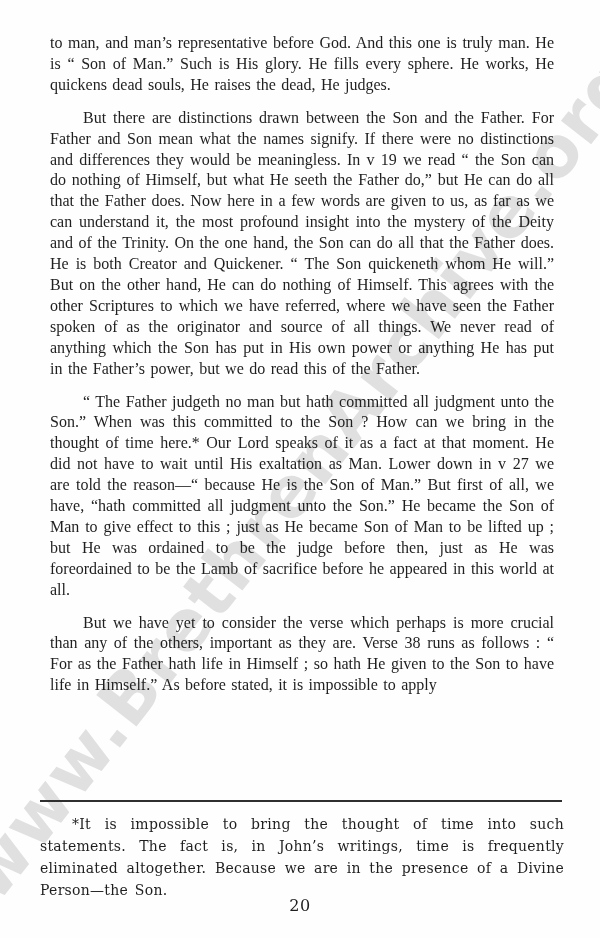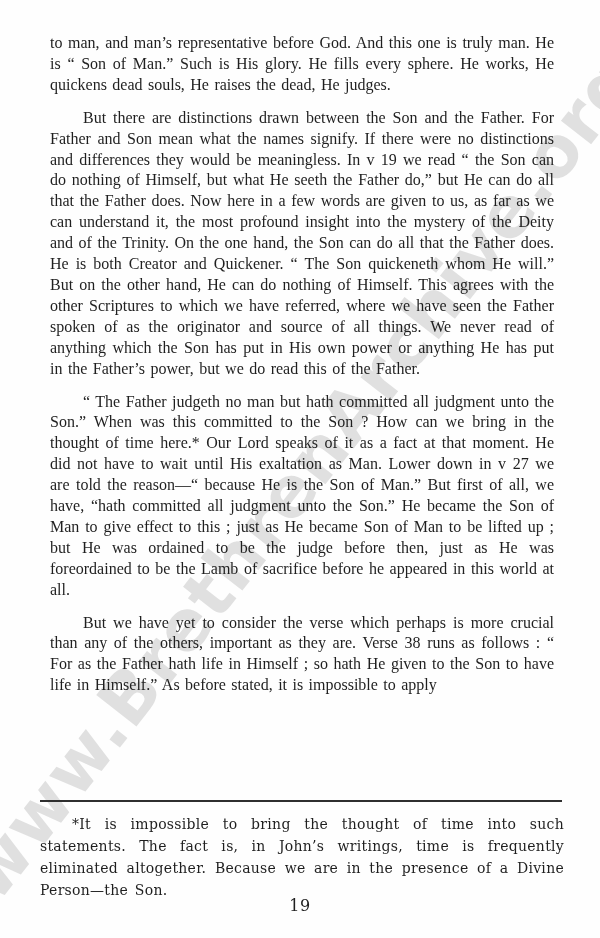--- a/index.html
+++ b/index.html
@@ -89,15 +89,15 @@
     <p>to man, and man’s representative before God. And this one is truly man. He is “ Son of Man.” Such is His glory. He fills every sphere. He works, He quickens dead souls, He raises the dead, He judges.</p>
     <p class="indent">But there are distinctions drawn between the Son and the Father. For Father and Son mean what the names signify. If there were no distinctions and differences they would be meaningless. In v 19 we read “ the Son can do nothing of Himself, but what He seeth the Father do,” but He can do all that the Father does. Now here in a few words are given to us, as far as we can understand it, the most profound insight into the mystery of the Deity and of the Trinity. On the one hand, the Son can do all that the Father does. He is both Creator and Quickener. “ The Son quickeneth whom He will.” But on the other hand, He can do nothing of Himself. This agrees with the other Scriptures to which we have referred, where we have seen the Father spoken of as the originator and source of all things. We never read of anything which the Son has put in His own power or anything He has put in the Father’s power, but we do read this of the Father.</p>
     <p class="indent">“ The Father judgeth no man but hath committed all judgment unto the Son.” When was this committed to the Son ? How can we bring in the thought of time here.* Our Lord speaks of it as a fact at that moment. He did not have to wait until His exaltation as Man. Lower down in v 27 we are told the reason—“ because He is the Son of Man.” But first of all, we have, “hath committed all judgment unto the Son.” He became the Son of Man to give effect to this ; just as He became Son of Man to be lifted up ; but He was ordained to be the judge before then, just as He was foreordained to be the Lamb of sacrifice before he appeared in this world at all.</p>
     <p class="indent">But we have yet to consider the verse which perhaps is more crucial than any of the others, important as they are. Verse 38 runs as follows : “ For as the Father hath life in Himself ; so hath He given to the Son to have life in Himself.” As before stated, it is impossible to apply</p>
   </div>
 
   <div class="footnote-rule"></div>
 
   <div class="footnote">*It is impossible to bring the thought of time into such statements. The fact is, in John’s writings, time is frequently eliminated altogether. Because we are in the presence of a Divine Person—the Son.</div>
 
-  <div class="page-number">19</div>
+  <div class="page-number">20</div>
 
 </div>
 
 </body></html>

